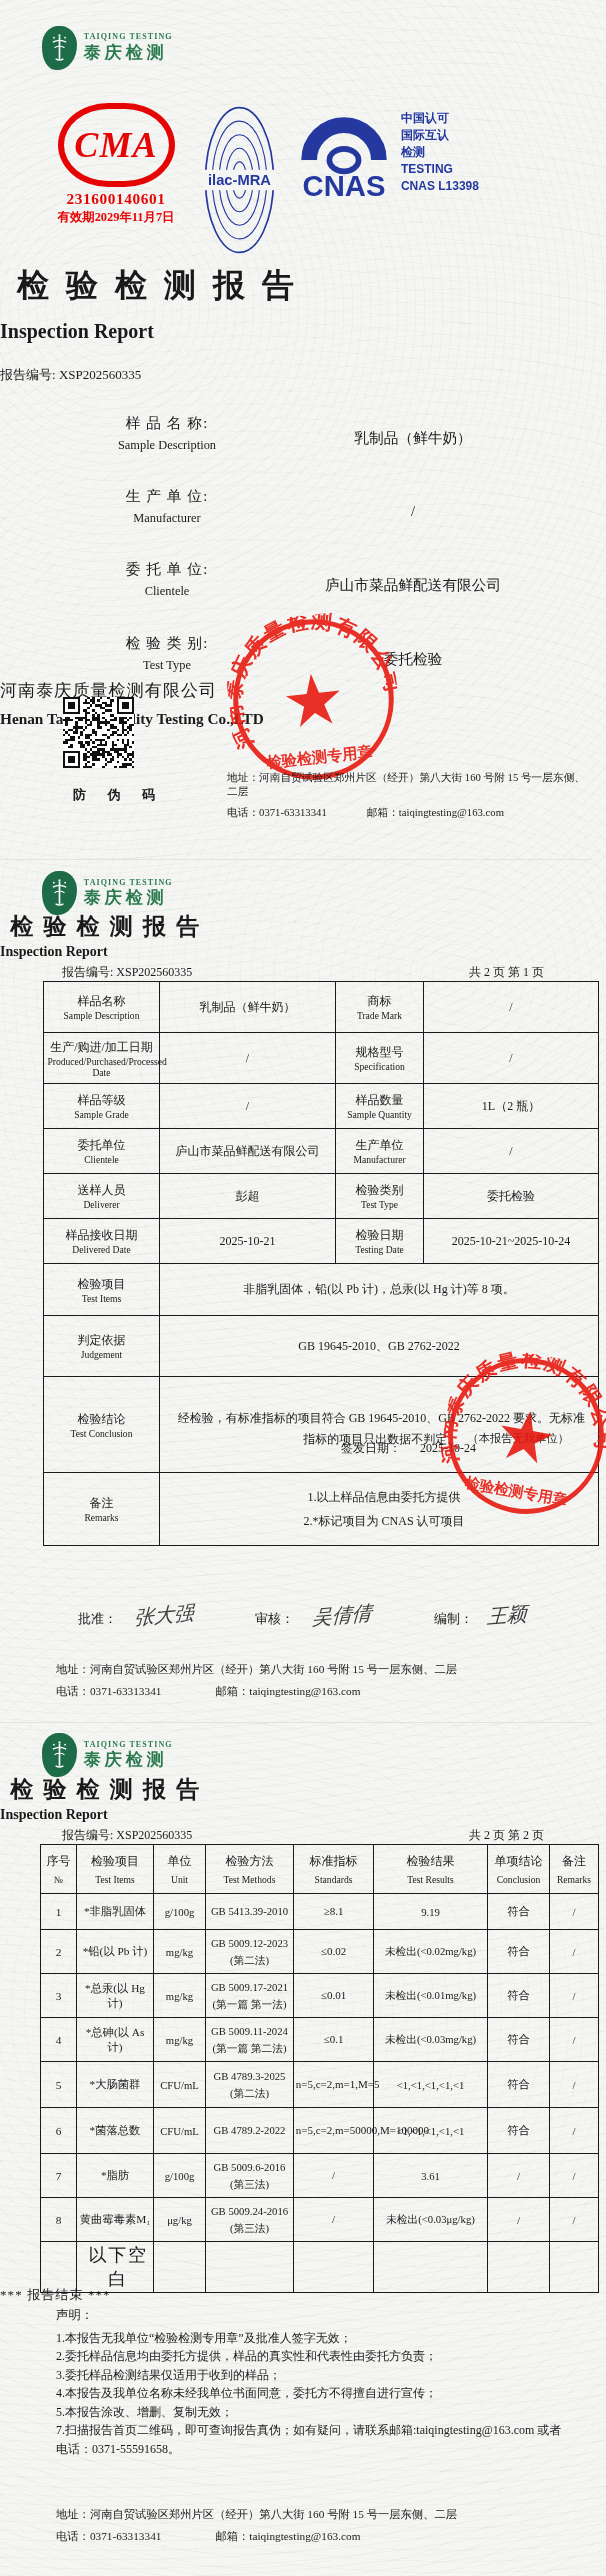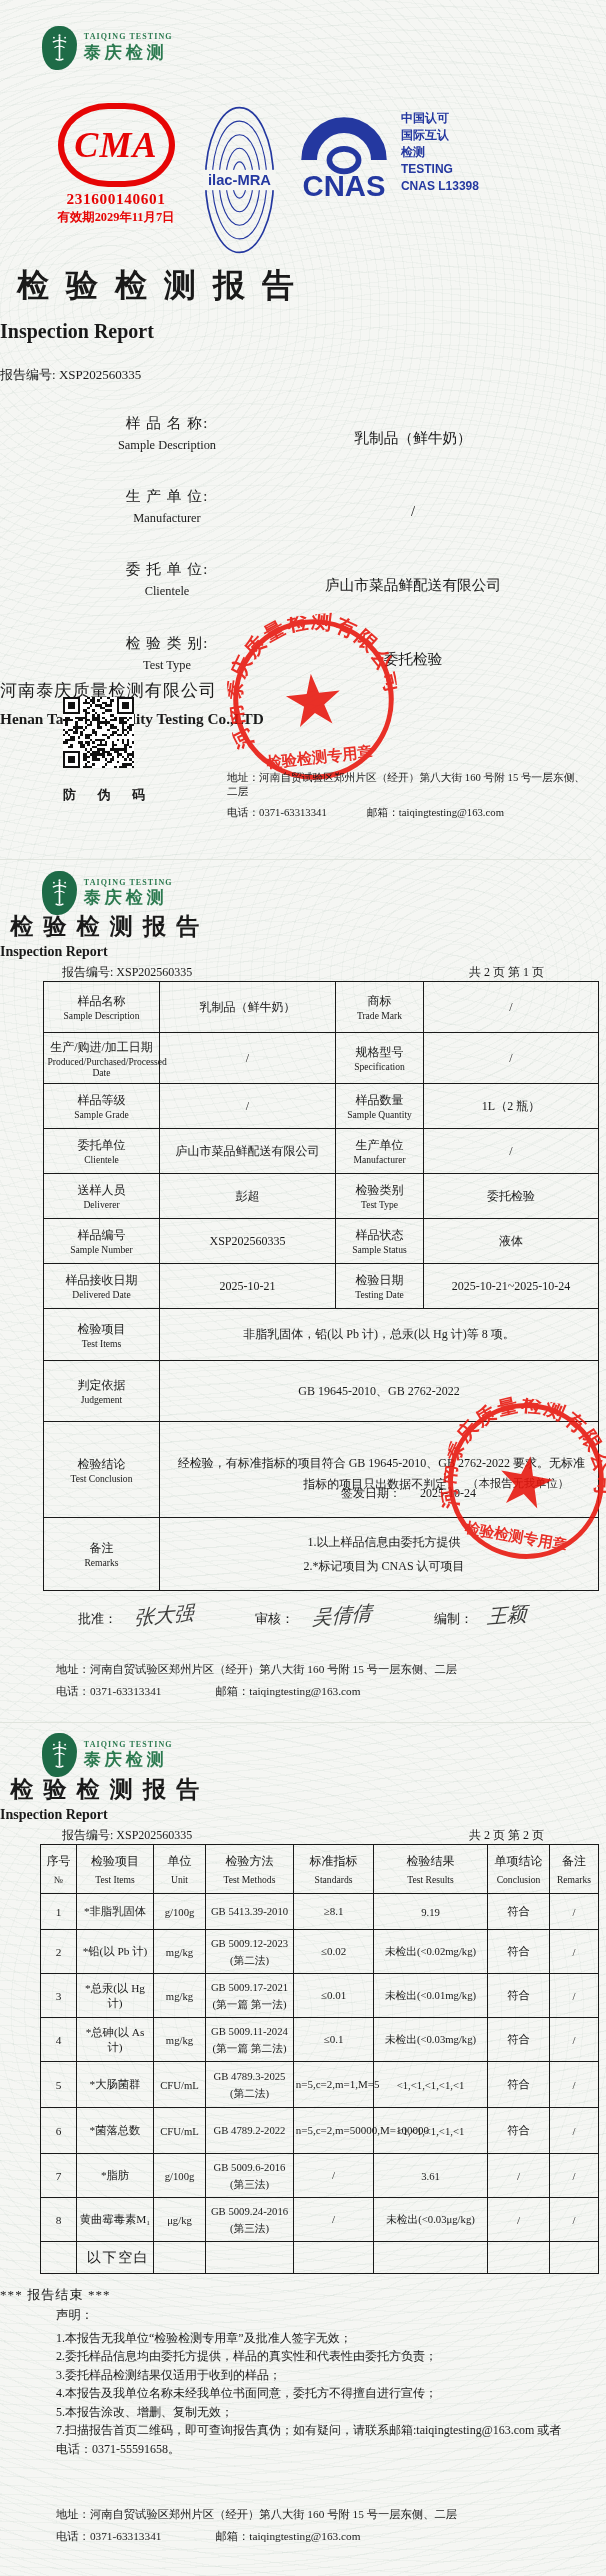--- a/index.html
+++ b/index.html
@@ -51,21 +51,21 @@
   .cfield-cn{font-size:14.7px;letter-spacing:1.1px;}
   .cfield-en{font-size:12.4px;margin-top:4.5px;}
   .cfield-value{position:absolute;left:255px;width:316px;text-align:center;font-size:14.7px;}
 
   .company-cn{top:679px;font-size:17px;letter-spacing:1.1px;}
   .company-en{top:710px;font-size:15.3px;font-weight:bold;}
 
   .stamp{position:absolute;opacity:.88;pointer-events:none;}
   #stamp1{top:615px;left:229px;transform:rotate(-6deg);}
   .qr{position:absolute;top:697px;left:63px;}
-  .anti-fake{position:absolute;top:786px;left:63px;width:107px;font-size:13px;font-weight:bold;letter-spacing:21.5px;white-space:nowrap;}
+  .anti-fake{position:absolute;top:786px;left:73px;width:107px;font-size:13px;font-weight:bold;letter-spacing:21.5px;white-space:nowrap;}
 
   .footer{position:absolute;font-size:11.3px;}
   .footer .f-line2{margin-top:6.8px;display:flex;}
   .footer .f-email{margin-left:54px;}
   #footer1{top:771px;left:227px;font-size:10.7px;}
   #footer1 .f-email{margin-left:40px;}
   #footer2{top:802px;left:56px;}
   #footer3{top:784px;left:56px;}
 
   
@@ -102,21 +102,21 @@
   .hc{font-size:12px;}
   .he{font-size:9.6px;margin-top:3.4px;}
   .c-no{font-size:11.3px;}
   .c-item{font-size:11.3px;}
   .c-unit{font-size:10.7px;}
   .c-meth{font-size:10.7px;line-height:1.5;}
   .c-std{font-size:11px;line-height:1.4;}
   .c-res{font-size:10.7px;}
   .c-conc{font-size:11.3px;}
   .c-rem{font-size:10.7px;}
-  .blank-note{font-size:14px;text-align:left;padding-left:8px !important;letter-spacing:1.7px;}
+  .blank-note{font-size:18px;text-align:left;padding-left:8px !important;letter-spacing:1.7px;}
 
   .end-mark{top:563px;font-size:13px;letter-spacing:1.1px;}
   .statement{position:absolute;top:584px;left:56px;width:508px;}
   .stmt-title{font-size:12.4px;margin-bottom:4.5px;}
   .stmt-item{font-size:12px;line-height:18.6px;}
 </style>
 </head>
 <body>
 
 <div class="page" id="page1">
@@ -633,32 +633,20 @@
           </td>
       <td class="val">彭超</td>
       <td>
             <div class="lc">检验类别</div>
             <div class="le">Test Type</div>
           </td>
       <td class="val">委托检验</td>
     </tr>
     <tr style="height:45px">
       <td>
-            <div class="lc">样品编号</div>
-            <div class="le">Sample Number</div>
-          </td>
-      <td class="val">XSP202560335</td>
-      <td>
-            <div class="lc">样品状态</div>
-            <div class="le">Sample Status</div>
-          </td>
-      <td class="val">液体</td>
-    </tr>
-    <tr style="height:45px">
-      <td>
             <div class="lc">样品接收日期</div>
             <div class="le">Delivered Date</div>
           </td>
       <td class="val">2025-10-21</td>
       <td>
             <div class="lc">检验日期</div>
             <div class="le">Testing Date</div>
           </td>
       <td class="val">2025-10-21~2025-10-24</td>
     </tr>

